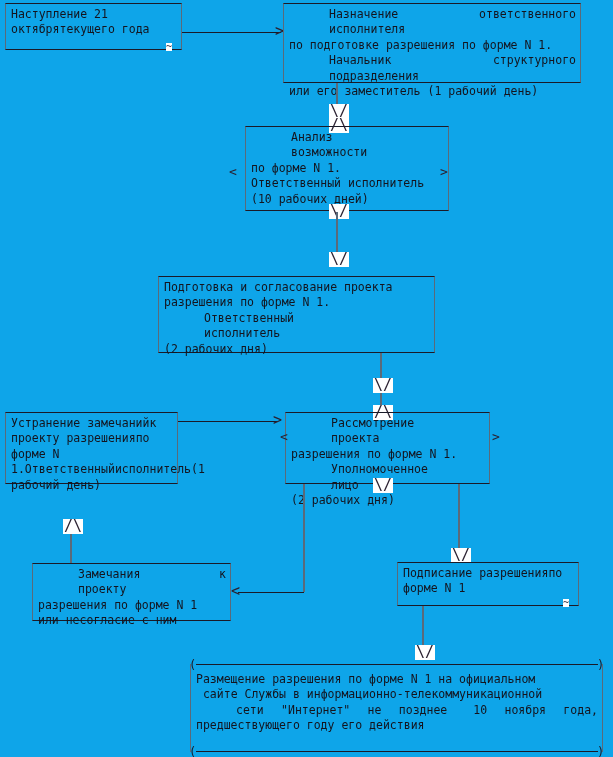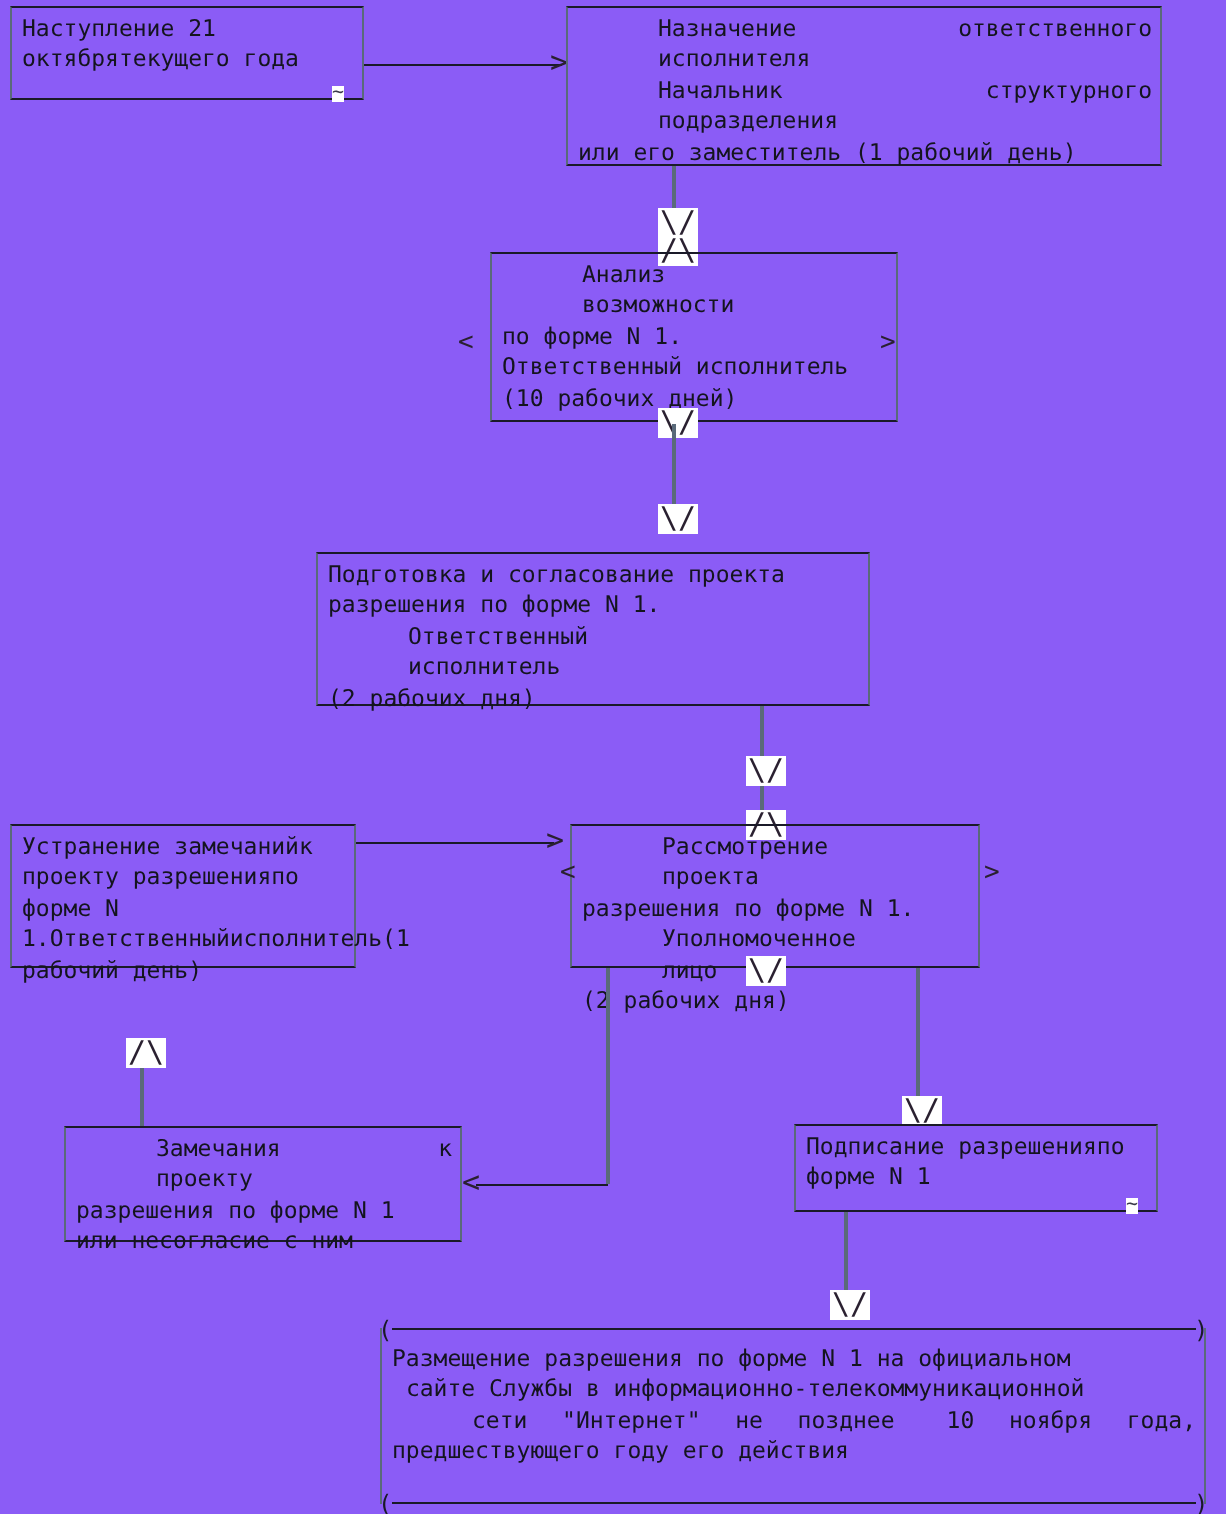--- a/index.html
+++ b/index.html
@@ -5,21 +5,21 @@
 <style>
   html, body {
     margin: 0;
     padding: 0;
     background: #ffffff;
   }
   #canvas {
     position: relative;
     width: 613px;
     height: 757px;
-    background: #8b5cf6;
+    background: #0ea5e9;
     font-family: "DejaVu Sans Mono", "Liberation Mono", monospace;
     overflow: hidden;
   }
 
   
   .box {
     position: absolute;
     box-sizing: border-box;
     border: 1px solid #1a1a28;
     border-left-color: #5a6a7a;
@@ -112,21 +112,21 @@
 
   <div class="box" style="left:5px; top:3px; width:177px; height:47px;">
     <div class="txt"><span class="nl">Наступление 21 октября</span><span class="nl">текущего года</span></div>
   </div>
   <div class="tilde" style="left:166px; top:43px;">~</div>
 
   <div class="hline" style="left:182px; top:32px; width:99px;"></div>
   <div class="ar nobg" style="left:274px; top:24px;">&gt;</div>
 
   <div class="box just" style="left:283px; top:3px; width:298px; height:80px;">
-    <div class="txt"><span class="jl">Назначение  ответственного исполнителя</span><span class="jl">Начальник  структурного  подразделения</span><span class="nl">или его заместитель (1 рабочий день)</span></div>
+    <div class="txt"><span class="jl">Назначение  ответственного исполнителя</span><span class="nl">по подготовке разрешения по форме N 1.</span><span class="jl">Начальник  структурного  подразделения</span><span class="nl">или его заместитель (1 рабочий день)</span></div>
   </div>
 
   <div class="vline" style="left:336px; top:83px; width:2px; height:27px;"></div>
   <div class="ar" style="left:329px; top:104px;">\/</div>
   <div class="ar" style="left:329px; top:118px;">/\</div>
 
   <div class="box just" style="left:245px; top:126px; width:204px; height:85px;">
     <div class="txt"><span class="jl">Анализ          возможности</span><span class="nl">по форме N 1.</span><span class="nl">Ответственный исполнитель</span><span class="nl">(10 рабочих дней)</span></div>
   </div>
   <div class="ar small nobg" style="left:228px; top:165px;">&lt;</div>

